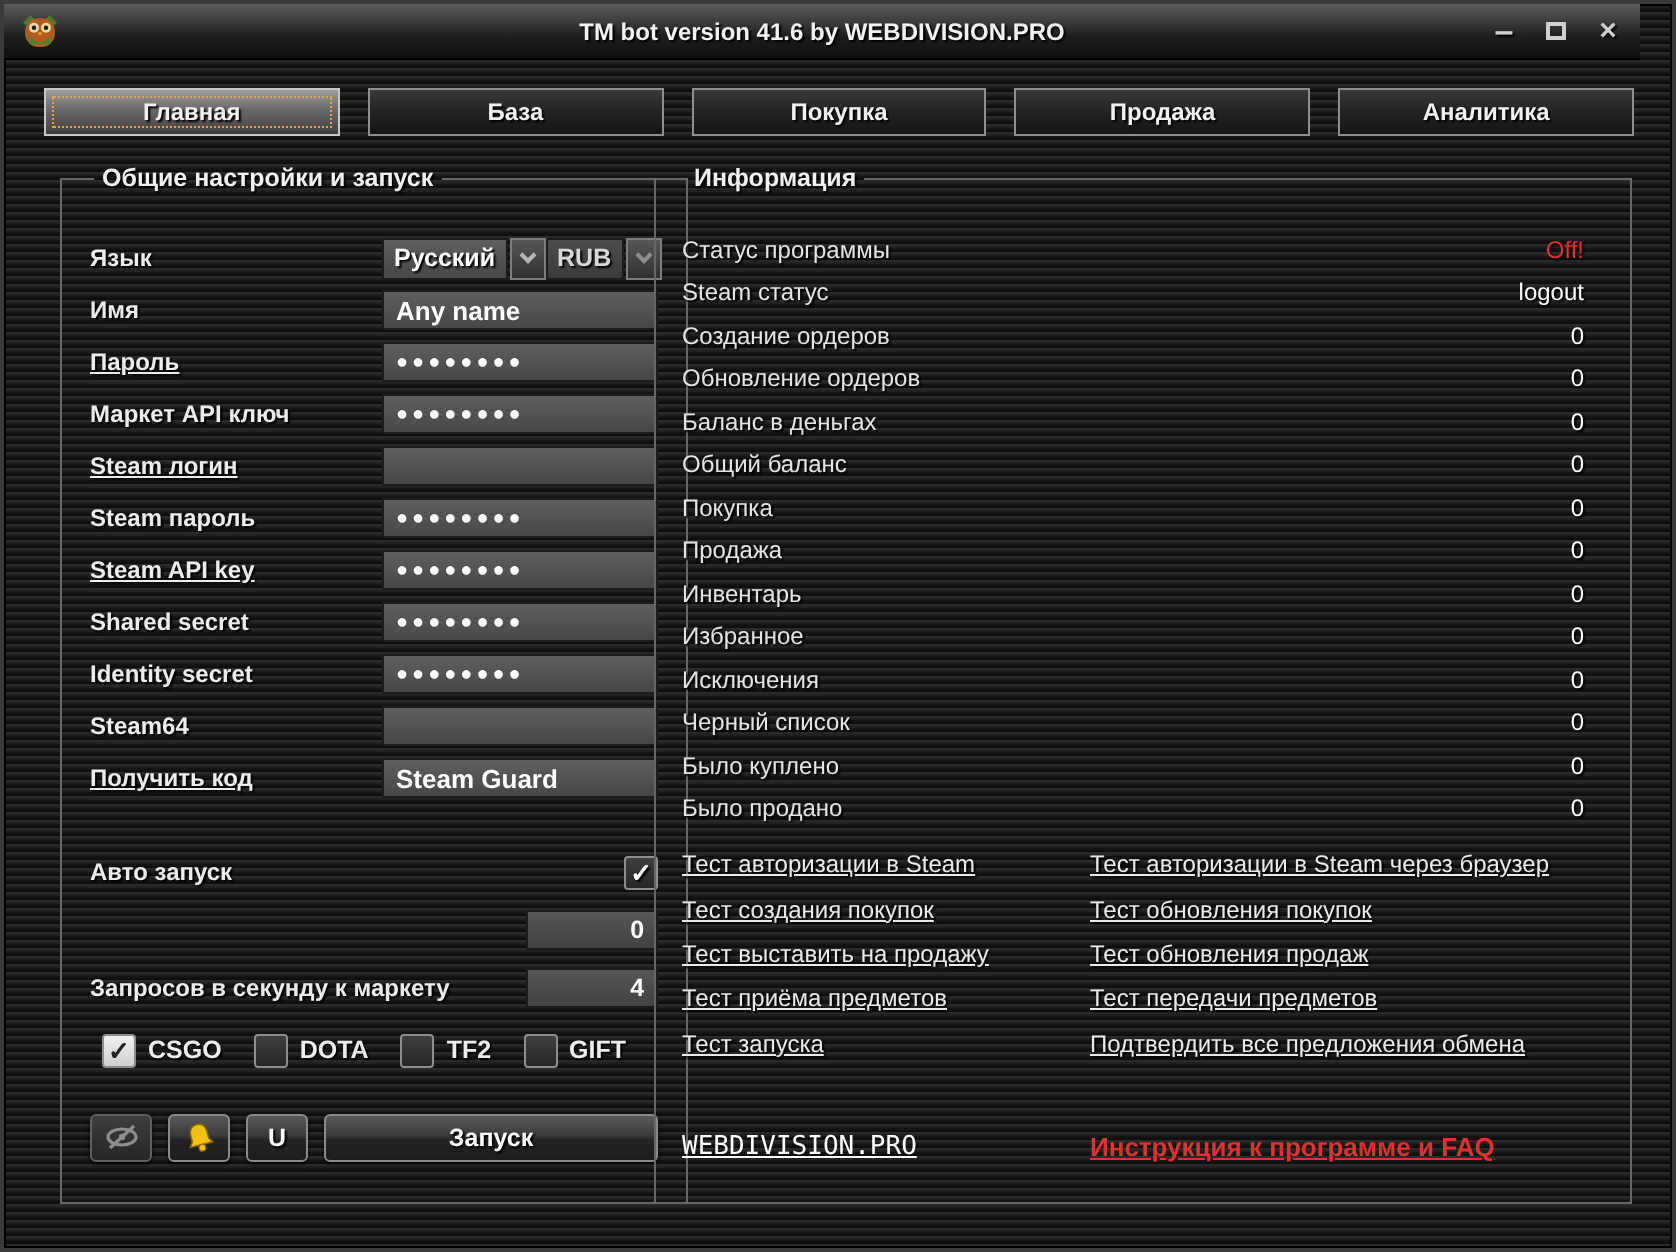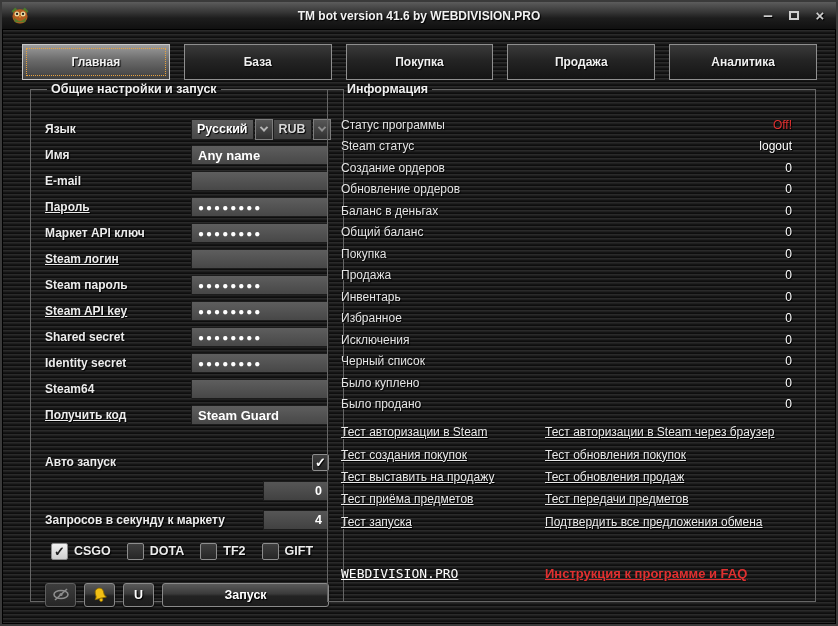--- a/index.html
+++ b/index.html
@@ -13,41 +13,41 @@
     background:repeating-linear-gradient(180deg,
       #2a2a2a 0px, #2a2a2a 1px,
       #202020 1px, #202020 2px,
       #141414 2px, #141414 3px,
       #0e0e0e 3px, #0e0e0e 4px);
     overflow:hidden;
   }
 
   
   .titlebar {
-    position:absolute; top:0; left:0; right:0; height:28px;
+    position:absolute; top:0; left:0; right:16px; height:28px;
     background:linear-gradient(#5c5c5c, #343434 40%, #1d1d1d 60%, #101010);
     border-bottom:1px solid #000;
     display:flex; align-items:center; padding:0 8px;
   }
   .titlebar .title {
     position:absolute; left:0; right:0; text-align:center;
     color:#f2f2f2; font-size:12px; font-weight:bold;
     text-shadow:1px 1px 1px #000;
   }
   .app-icon { width:20px; height:20px; display:inline-flex; z-index:1; }
   .win-controls { margin-left:auto; display:flex; align-items:center; gap:10px; z-index:1; }
   .ctl { color:#cfcfcf; font-size:15px; font-weight:bold; line-height:16px; cursor:default;
          text-shadow:1px 1px 1px #000; display:inline-flex; align-items:center; justify-content:center;
          width:16px; height:16px; }
   .ctl.min { font-size:17px; }
   .maxbox { width:10px; height:9px; border:2px solid #cfcfcf; display:inline-block; }
 
   
   .tabs {
-    position:absolute; top:42px; left:20px; right:19px; height:36px;
+    position:absolute; top:42px; left:20px; right:19px; height:24px;
     display:flex; gap:14px;
   }
   .tab {
     flex:1; display:flex; align-items:center; justify-content:center;
     background:linear-gradient(#3a3a3a, #242424 45%, #141414);
     border:1px solid #8f8f8f;
     color:#f0f0f0; font-size:12px; font-weight:bold;
     text-shadow:1px 1px 1px #000; cursor:pointer;
   }
   .tab.active {
@@ -206,24 +206,20 @@
               </span>
           </span>
         </span>
       </div>
 
       <div class="frow">
         <span class="flabel">Имя</span>
         <input class="finput" value="Any name" style="">
       </div>
 
-      <div class="frow">
-        <span class="flabel">E-mail</span>
-        <input class="finput" value="" style="">
-      </div>
 
       <div class="frow">
         <span class="flabel link">Пароль</span>
         <input class="finput dots" value="●●●●●●●●" style="">
       </div>
 
       <div class="frow">
         <span class="flabel">Маркет API ключ</span>
         <input class="finput dots" value="●●●●●●●●" style="">
       </div>

